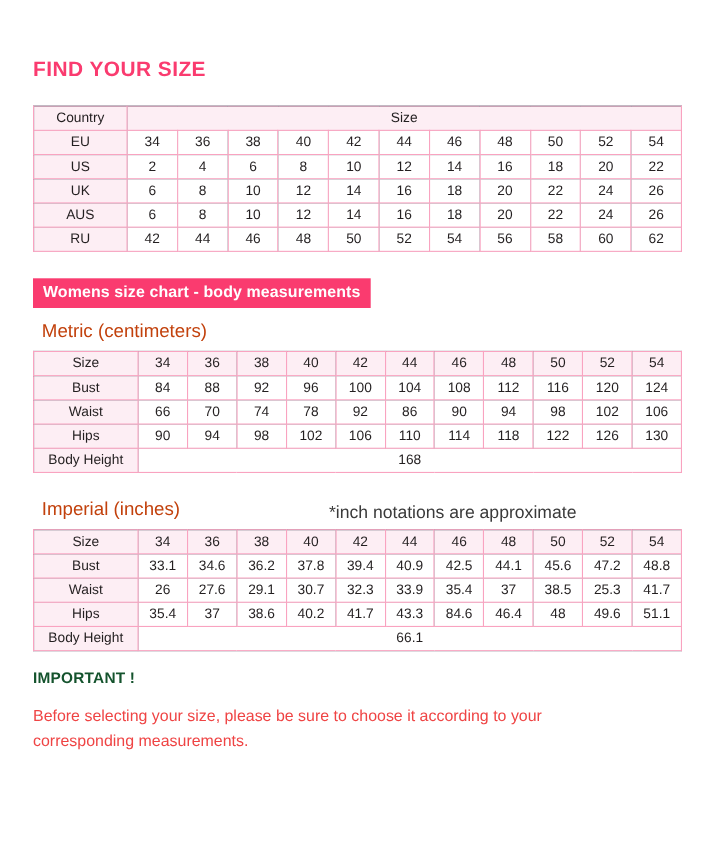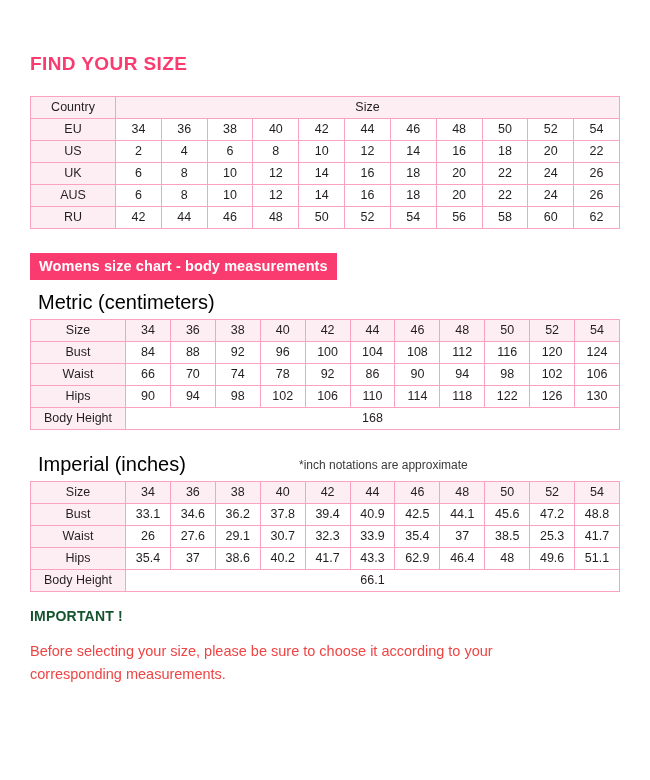--- a/index.html
+++ b/index.html
@@ -42,31 +42,31 @@
     font-size: 14.5px;
     font-weight: bold;
     letter-spacing: 0.1px;
     padding: 5px 9px 6px 9px;
     white-space: nowrap;
     text-align: right;
   }
   .unit-label {
     position: absolute;
     left: 38px;
-    font-size: 20px;
-    color: #000000;
+    font-size: 17px;
+    color: #c2410c;
   }
   .unit-label.metric { top: 291px; }
   .unit-label.imperial { top: 453px; }
 
   .approx-note {
     position: absolute;
     left: 299px;
     top: 458px;
-    font-size: 12px;
+    font-size: 16px;
     color: #3a3a3a;
   }
 
   .important-title {
     position: absolute;
     left: 30px;
     top: 608px;
     font-size: 14px;
     font-weight: bold;
     color: #14532d;
@@ -336,21 +336,21 @@
           <td>41.7</td>
         </tr>
         <tr>
           <td class="label">Hips</td>
           <td>35.4</td>
           <td>37</td>
           <td>38.6</td>
           <td>40.2</td>
           <td>41.7</td>
           <td>43.3</td>
-          <td>62.9</td>
+          <td>84.6</td>
           <td>46.4</td>
           <td>48</td>
           <td>49.6</td>
           <td>51.1</td>
         </tr>
         <tr>
           <td class="label">Body Height</td>
           <td class="spanwhite" colspan="11">66.1</td>
         </tr>
       </tbody>

